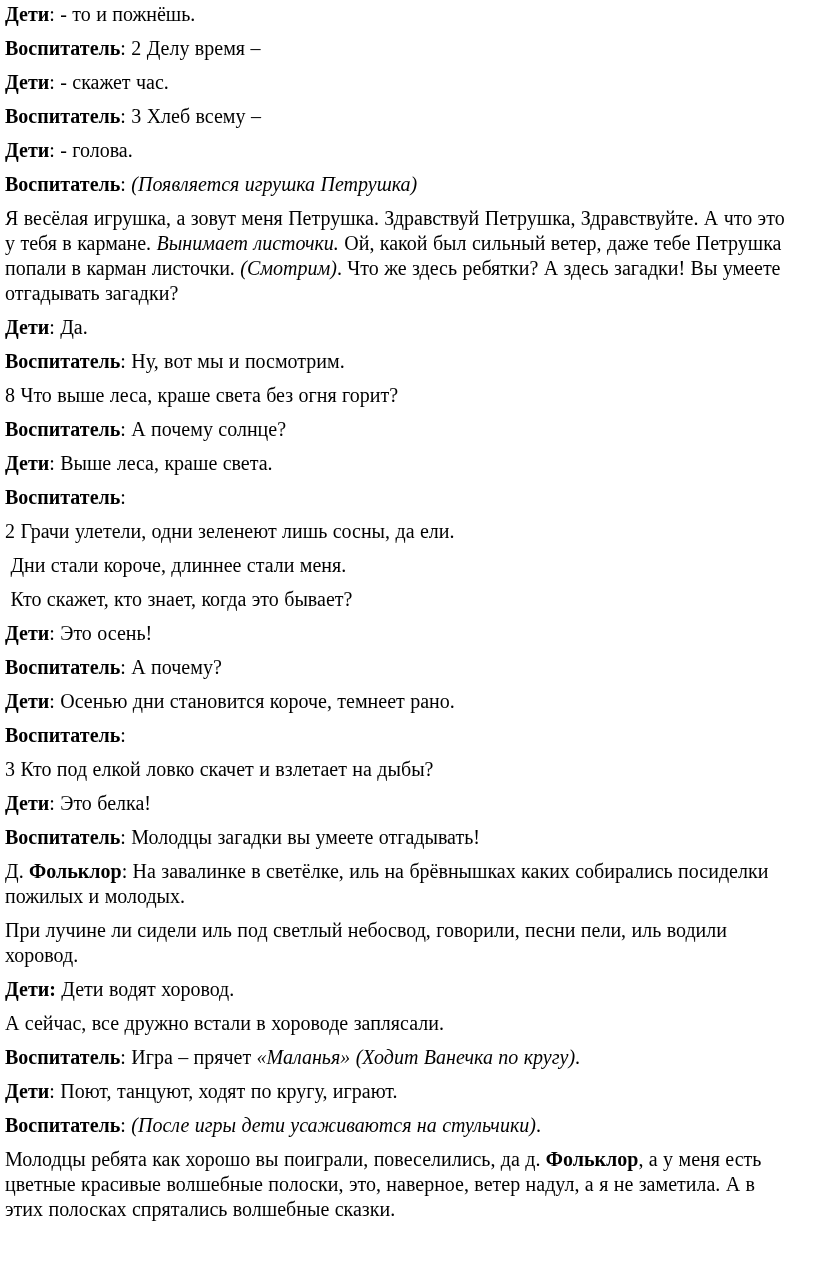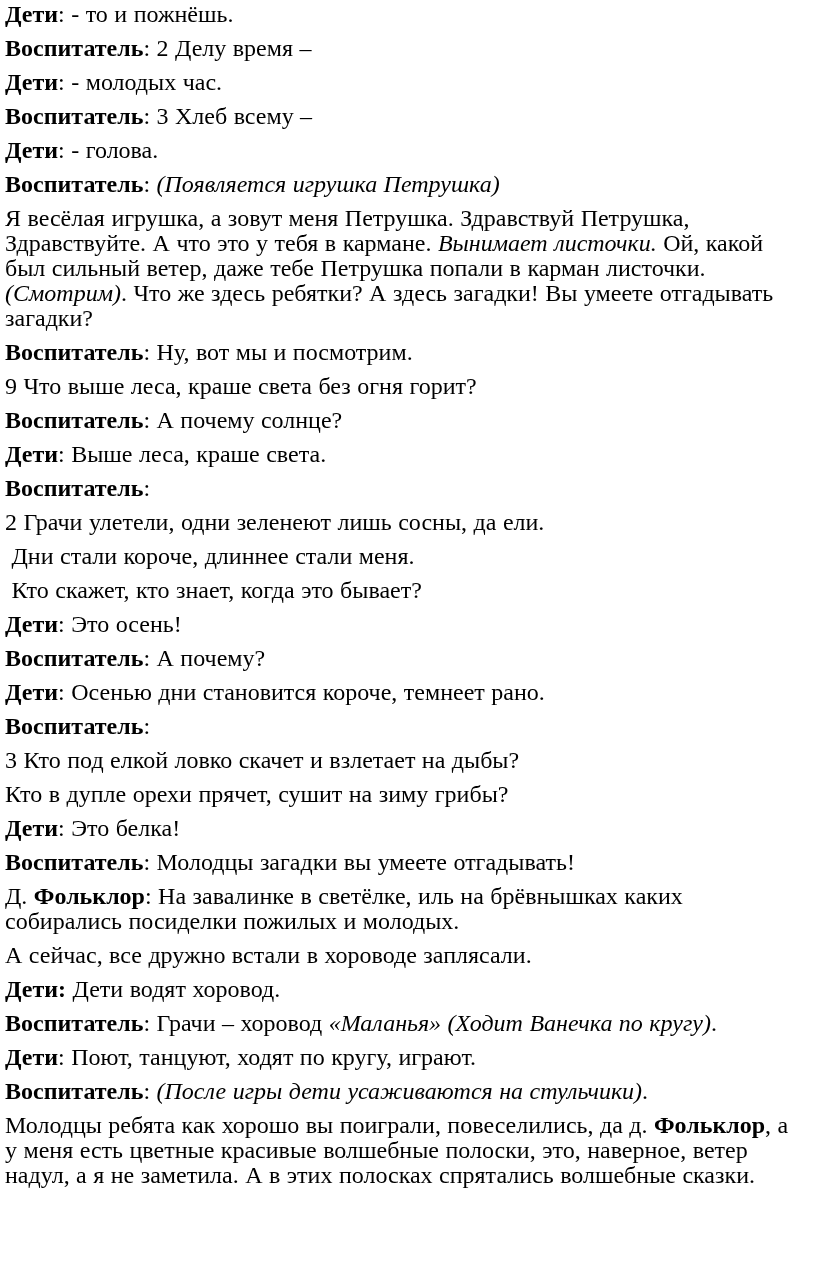--- a/index.html
+++ b/index.html
@@ -13,56 +13,57 @@
     overflow: hidden;
     color: #000000;
     font-family: "Liberation Serif", "DejaVu Serif", serif;
   }
   .page {
     box-sizing: border-box;
     width: 816px;
     padding: 2px 26px 0 5px;
   }
   .para {
-    font-size: 24px;
+    font-size: 20px;
     line-height: 25px;
     margin: 0 0 9px 0;
     white-space: pre-wrap;
     word-spacing: 0.02em;
   }
   .b { font-weight: bold; }
   .i { font-style: italic; }
 </style>
 </head>
 <body>
 
 <div class="page">
     <p class="para"><span class="b">Дети</span><span>: - то и пожнёшь.</span></p>
     <p class="para"><span class="b">Воспитатель</span><span>: 2 Делу время –</span></p>
-    <p class="para"><span class="b">Дети</span><span>: - молодых час.</span></p>
+    <p class="para"><span class="b">Дети</span><span>: - скажет час.</span></p>
     <p class="para"><span class="b">Воспитатель</span><span>: 3 Хлеб всему –</span></p>
     <p class="para"><span class="b">Дети</span><span>: - голова.</span></p>
     <p class="para"><span class="b">Воспитатель</span><span>: </span><span class="i">(Появляется игрушка Петрушка)</span></p>
     <p class="para"><span>Я весёлая игрушка, а зовут меня Петрушка. Здравствуй Петрушка, Здравствуйте. А что это у тебя в кармане. </span><span class="i">Вынимает листочки.</span><span> Ой, какой был сильный ветер, даже тебе Петрушка попали в карман листочки. </span><span class="i">(Смотрим)</span><span>. Что же здесь ребятки? А здесь загадки! Вы умеете отгадывать загадки?</span></p>
+    <p class="para"><span class="b">Дети</span><span>: Да.</span></p>
     <p class="para"><span class="b">Воспитатель</span><span>: Ну, вот мы и посмотрим.</span></p>
-    <p class="para"><span>9 Что выше леса, краше света без огня горит?</span></p>
+    <p class="para"><span>8 Что выше леса, краше света без огня горит?</span></p>
     <p class="para"><span class="b">Воспитатель</span><span>: А почему солнце?</span></p>
     <p class="para"><span class="b">Дети</span><span>: Выше леса, краше света.</span></p>
     <p class="para"><span class="b">Воспитатель</span><span>:</span></p>
     <p class="para"><span>2 Грачи улетели, одни зеленеют лишь сосны, да ели.</span></p>
     <p class="para"><span> Дни стали короче, длиннее стали меня.</span></p>
     <p class="para"><span> Кто скажет, кто знает, когда это бывает?</span></p>
     <p class="para"><span class="b">Дети</span><span>: Это осень!</span></p>
     <p class="para"><span class="b">Воспитатель</span><span>: А почему?</span></p>
     <p class="para"><span class="b">Дети</span><span>: Осенью дни становится короче, темнеет рано.</span></p>
     <p class="para"><span class="b">Воспитатель</span><span>:</span></p>
     <p class="para"><span>3 Кто под елкой ловко скачет и взлетает на дыбы?</span></p>
-    <p class="para"><span>Кто в дупле орехи прячет, сушит на зиму грибы?</span></p>
     <p class="para"><span class="b">Дети</span><span>: Это белка!</span></p>
     <p class="para"><span class="b">Воспитатель</span><span>: Молодцы загадки вы умеете отгадывать!</span></p>
     <p class="para"><span>Д. </span><span class="b">Фольклор</span><span>: На завалинке в светёлке, иль на брёвнышках каких собирались посиделки пожилых и молодых.</span></p>
+    <p class="para"><span>При лучине ли сидели иль под светлый небосвод, говорили, песни пели, иль водили хоровод.</span></p>
+    <p class="para"><span class="b">Дети:</span><span> Дети водят хоровод.</span></p>
     <p class="para"><span>А сейчас, все дружно встали в хороводе заплясали.</span></p>
-    <p class="para"><span class="b">Дети:</span><span> Дети водят хоровод.</span></p>
-    <p class="para"><span class="b">Воспитатель</span><span>: Грачи – хоровод </span><span class="i">«Маланья» (Ходит Ванечка по кругу)</span><span>.</span></p>
+    <p class="para"><span class="b">Воспитатель</span><span>: Игра – прячет </span><span class="i">«Маланья» (Ходит Ванечка по кругу)</span><span>.</span></p>
     <p class="para"><span class="b">Дети</span><span>: Поют, танцуют, ходят по кругу, играют.</span></p>
     <p class="para"><span class="b">Воспитатель</span><span>: </span><span class="i">(После игры дети усаживаются на стульчики)</span><span>.</span></p>
     <p class="para"><span>Молодцы ребята как хорошо вы поиграли, повеселились, да д. </span><span class="b">Фольклор</span><span>, а у меня есть цветные красивые волшебные полоски, это, наверное, ветер надул, а я не заметила. А в этих полосках спрятались волшебные сказки.</span></p>
   </div>
 
 </body></html>

